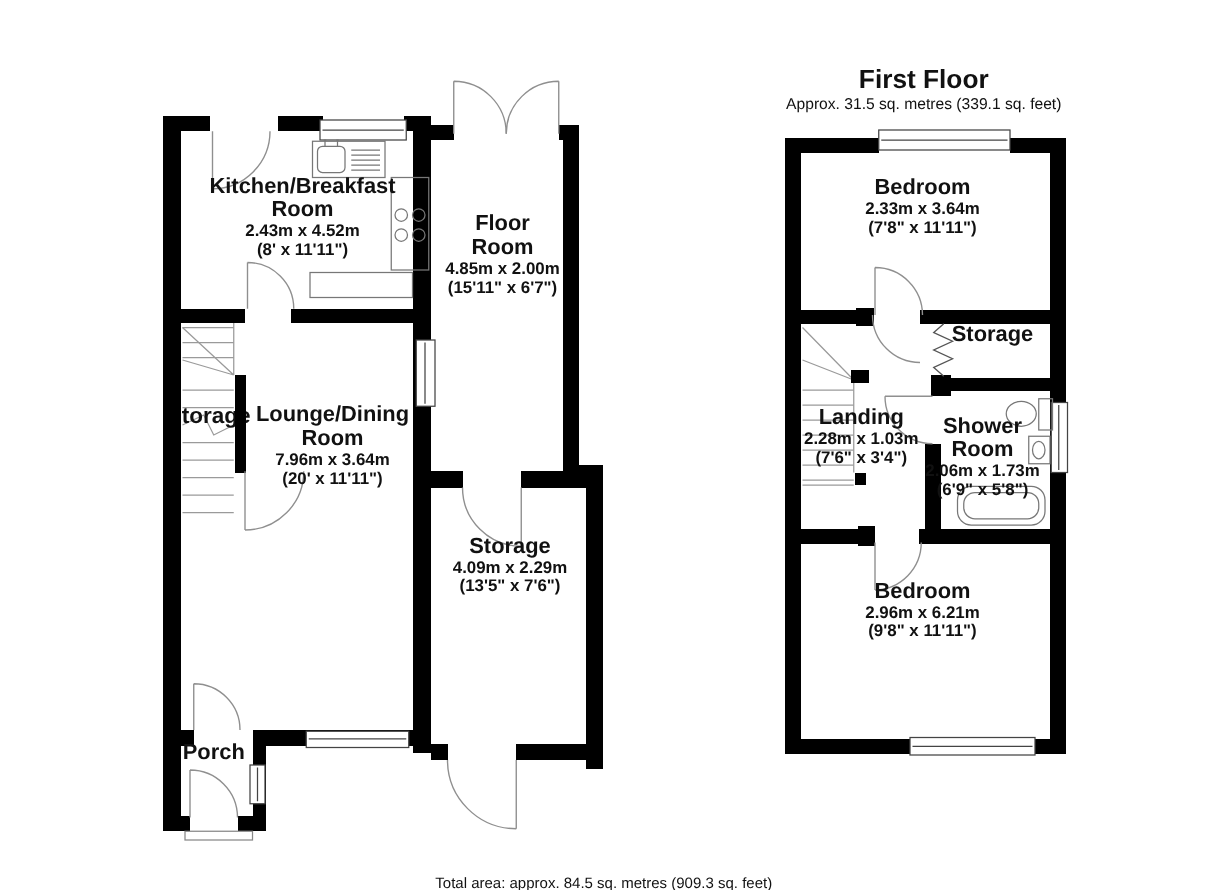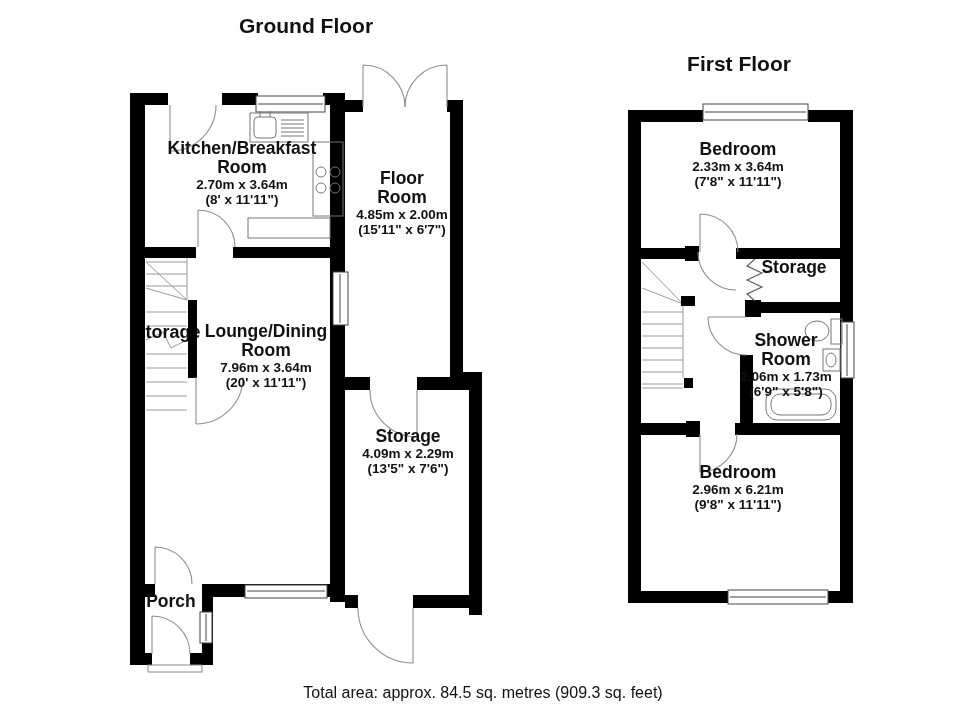--- a/index.html
+++ b/index.html
@@ -4,21 +4,21 @@
 <style>
   html,body{margin:0;padding:0;background:#fff;}
   #canvas{position:relative;width:980px;height:712px;background:#fff;overflow:hidden;
           font-family:"Liberation Sans",sans-serif;color:#111;}
   #plan-svg{position:absolute;left:0;top:0;}
   .lbl{position:absolute;text-align:center;transform:translateX(-50%);white-space:nowrap;z-index:3;}
   .title{font-weight:bold;font-size:21px;}
   .subtitle{font-size:12.5px;}
   .rname{font-weight:bold;font-size:17.5px;line-height:1.08;}
   .rdims{font-size:13.5px;line-height:1.15;font-weight:bold;}
-  .total{font-size:16px;}
+  .total{font-size:12px;margin-top:15px;}
 </style>
 </head>
 <body>
 
 <div id="canvas">
 
 <svg id="plan-svg" width="980" height="712" viewBox="0 0 980 712">
 
   <g>
 
@@ -163,28 +163,28 @@
         <ellipse cx="831" cy="360" rx="5" ry="7"></ellipse>
       </g>
       <g>
         <rect x="766" y="389" width="70" height="31" rx="11"></rect>
         <rect x="771" y="394" width="60" height="21" rx="9"></rect>
       </g>
     </g>
   </g>
 </svg>
 
-<div class="lbl title" style="left:306px;top:14px;">Ground Floor</div>
 
 <div class="lbl title" style="left:739px;top:52px;">First Floor</div>
+<div class="lbl subtitle" style="left:739px;top:76px;">Approx. 31.5 sq. metres (339.1 sq. feet)</div>
 
 <div class="lbl" style="left:242px;top:139px;">
   <div class="rname">Kitchen/Breakfast</div>
   <div class="rname">Room</div>
-  <div class="rdims">2.70m x 3.64m</div>
+  <div class="rdims">2.43m x 4.52m</div>
   <div class="rdims">(8' x 11'11")</div>
 </div>
 
 <div class="lbl" style="left:402px;top:169px;">
   <div class="rname">Floor</div>
   <div class="rname">Room</div>
   <div class="rdims">4.85m x 2.00m</div>
   <div class="rdims">(15'11" x 6'7")</div>
 </div>
 
@@ -208,20 +208,25 @@
 <div class="lbl" style="left:738px;top:140px;">
   <div class="rname">Bedroom</div>
   <div class="rdims">2.33m x 3.64m</div>
   <div class="rdims">(7'8" x 11'11")</div>
 </div>
 
 <div class="lbl" style="left:794px;top:258px;">
   <div class="rname">Storage</div>
 </div>
 
+<div class="lbl" style="left:689px;top:324px;">
+  <div class="rname">Landing</div>
+  <div class="rdims">2.28m x 1.03m</div>
+  <div class="rdims">(7'6" x 3'4")</div>
+</div>
 
 <div class="lbl" style="left:786px;top:331px;text-align:center;">
   <div class="rname">Shower</div>
   <div class="rname">Room</div>
   <div class="rdims">2.06m x 1.73m</div>
   <div class="rdims">(6'9" x 5'8")</div>
 </div>
 
 <div class="lbl" style="left:738px;top:463px;">
   <div class="rname">Bedroom</div>

